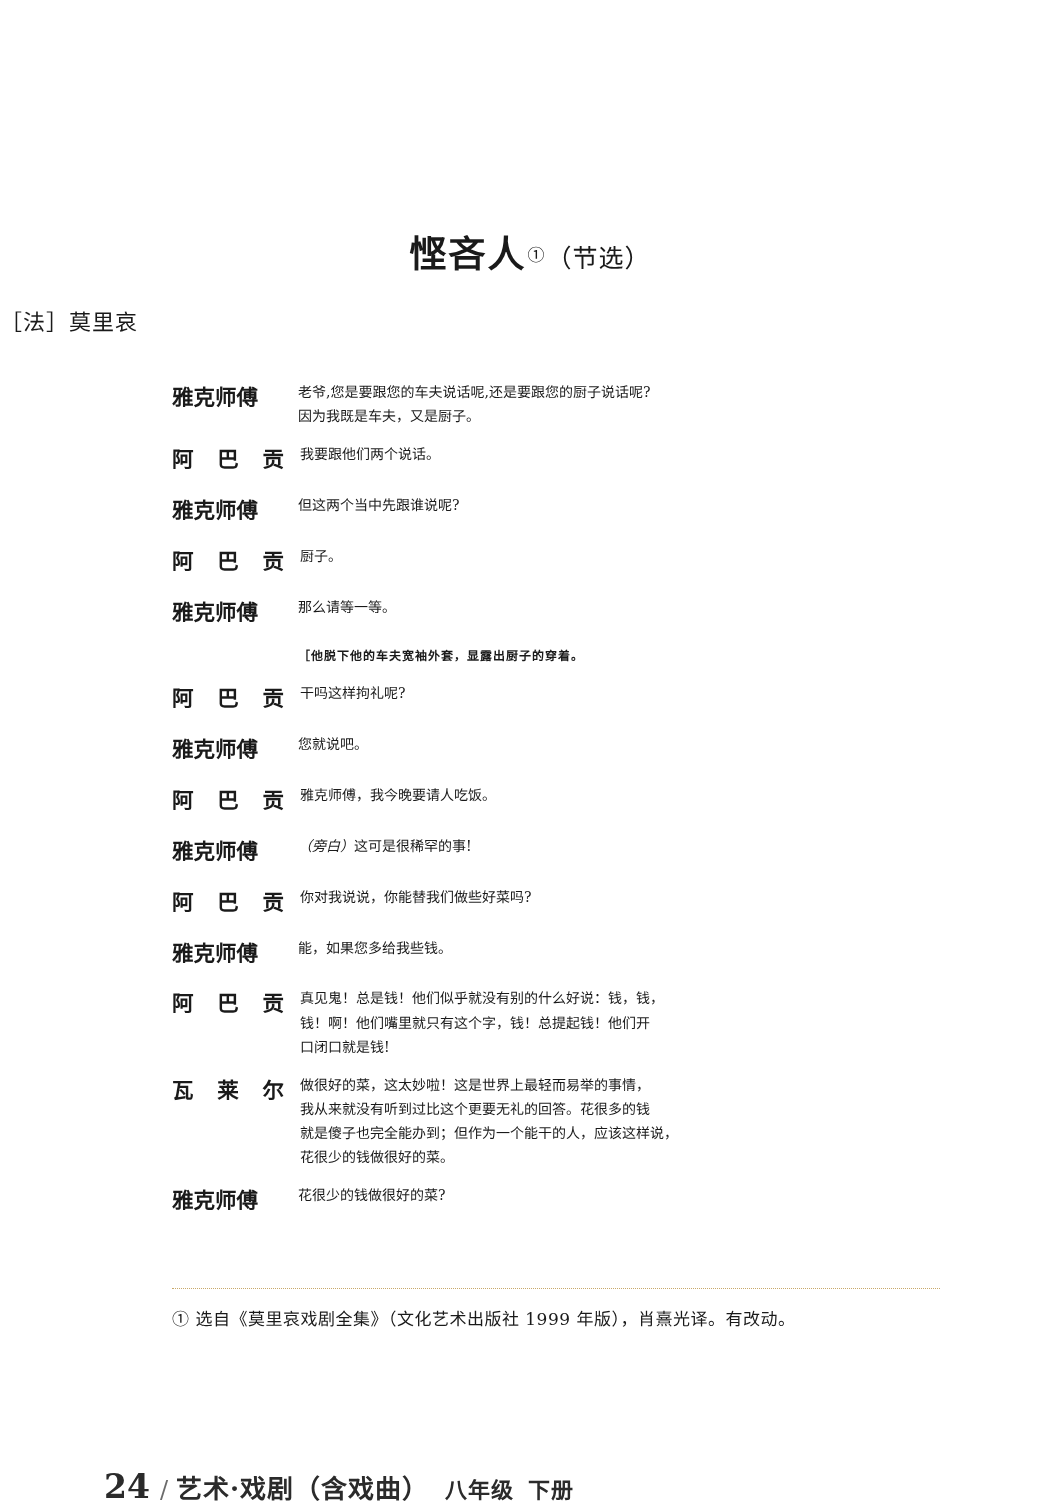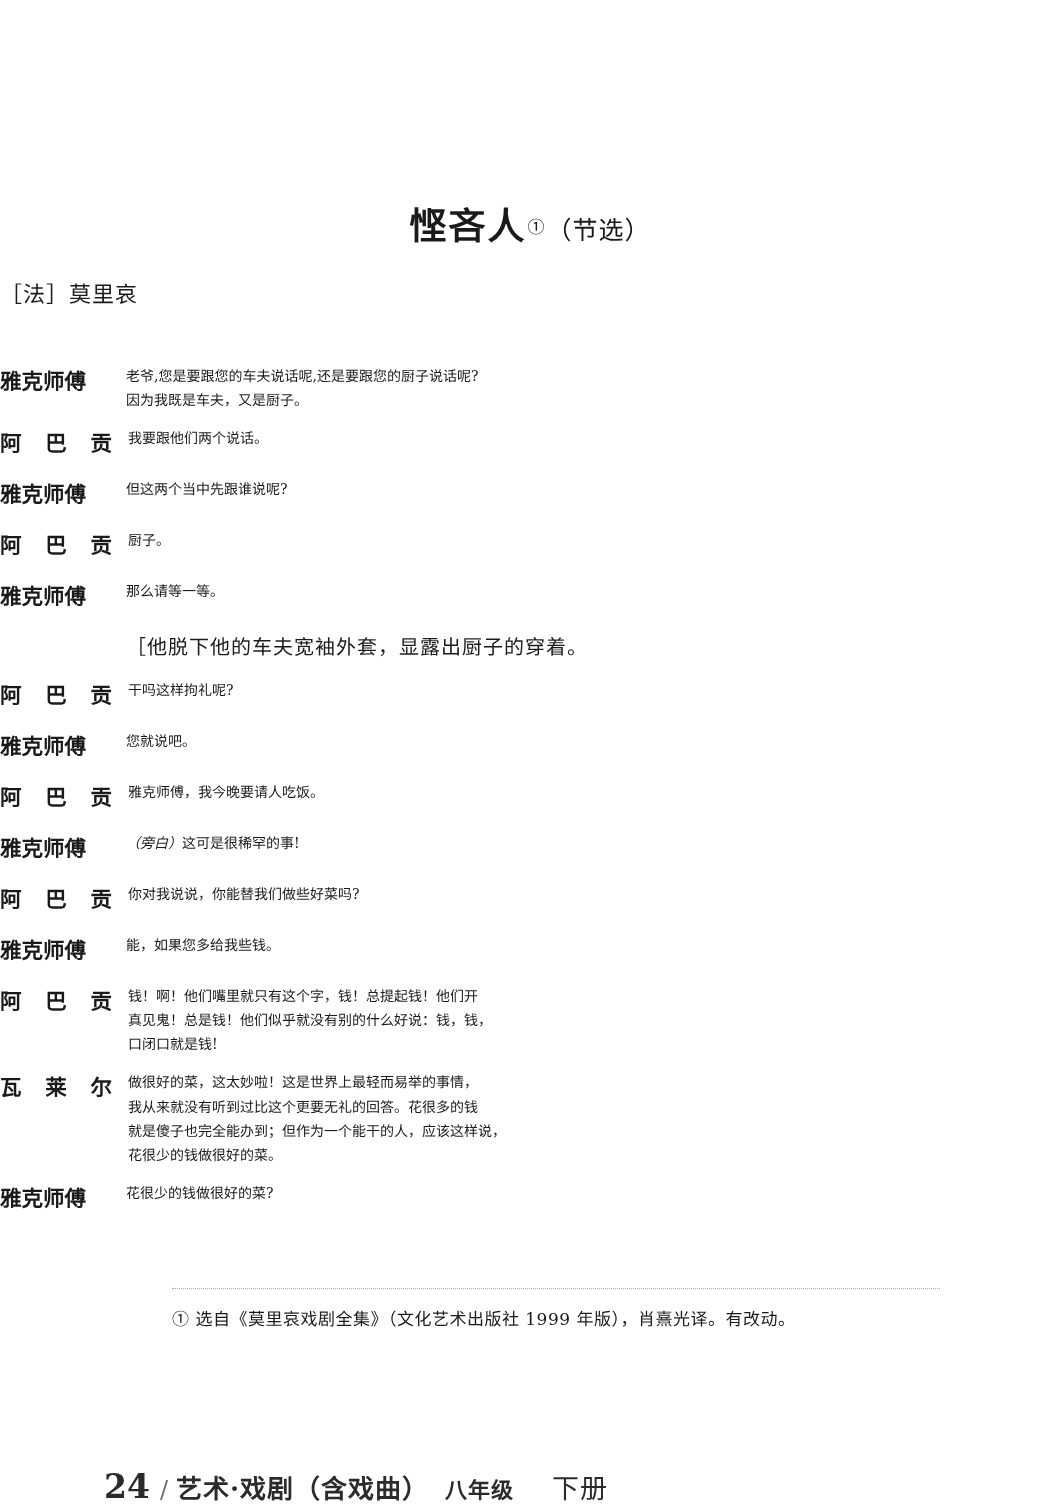--- a/index.html
+++ b/index.html
@@ -22,20 +22,21 @@
   }
 
   
   .title-block {
     text-align: center;
     margin-top: 196px;
   }
   .title-line {
     display: inline-block;
     white-space: nowrap;
+    margin-top: 28px;
   }
   .title-main {
     font-size: 37px;
     font-weight: bold;
     letter-spacing: 2px;
     font-family: "DejaVu Serif", "Liberation Serif", serif;
   }
   .title-sup {
     font-size: 17px;
     vertical-align: super;
@@ -50,21 +51,22 @@
   }
   .author-line {
     text-align: left;
     font-size: 22px;
     margin-top: 26px;
     letter-spacing: 1px;
   }
 
   
   .dialogue {
-    margin-top: 56px;
+    margin-top: 44px;
+    padding-left: 172px;
     padding-right: 128px;
   }
   .line {
     display: flex;
     align-items: flex-start;
     margin-bottom: 14px;
   }
   .speaker {
     width: 112px;
     flex: 0 0 112px;
@@ -82,23 +84,24 @@
   .speech {
     flex: 1;
     font-size: 14px;
     line-height: 1.72;
     text-align: justify;
     padding-left: 14px;
   }
   .stage-line {
     margin-bottom: 14px;
     padding-left: 126px;
-    font-size: 20px;
+    font-size: 12px;
     line-height: 1.72;
     letter-spacing: 1px;
+    font-weight: bold;
   }
   .aside {
     font-style: italic;
   }
 
   
   .footnote-rule {
     position: absolute;
     left: 172px;
     top: 1288px;
@@ -140,23 +143,23 @@
     letter-spacing: 1px;
   }
   .footer-grade {
     font-size: 22px;
     font-weight: bold;
     margin-left: 16px;
     letter-spacing: 1px;
     margin-top: 44px;
   }
   .footer-vol {
-    font-size: 27px;
-    font-weight: normal;
-    margin-left: 38px;
+    font-size: 22px;
+    font-weight: bold;
+    margin-left: 14px;
     letter-spacing: 1px;
   }
 </style>
 </head>
 <body>
 
 <div class="page">
 
   <div class="title-block">
     <div class="title-line">
@@ -249,22 +252,22 @@
       <div class="speech">能，如果您多给我些钱。</div>
     </div>
 
     <div class="line">
       <div class="speaker spaced">
         <span>阿</span>
         <span>巴</span>
         <span>贡</span>
       </div>
       <div class="speech">
+        <div>真见鬼！总是钱！他们似乎就没有别的什么好说：钱，钱，</div>
         <div>钱！啊！他们嘴里就只有这个字，钱！总提起钱！他们开</div>
-        <div>真见鬼！总是钱！他们似乎就没有别的什么好说：钱，钱，</div>
         <div>口闭口就是钱!</div>
       </div>
     </div>
 
     <div class="line">
       <div class="speaker spaced">
         <span>瓦</span>
         <span>莱</span>
         <span>尔</span>
       </div>

